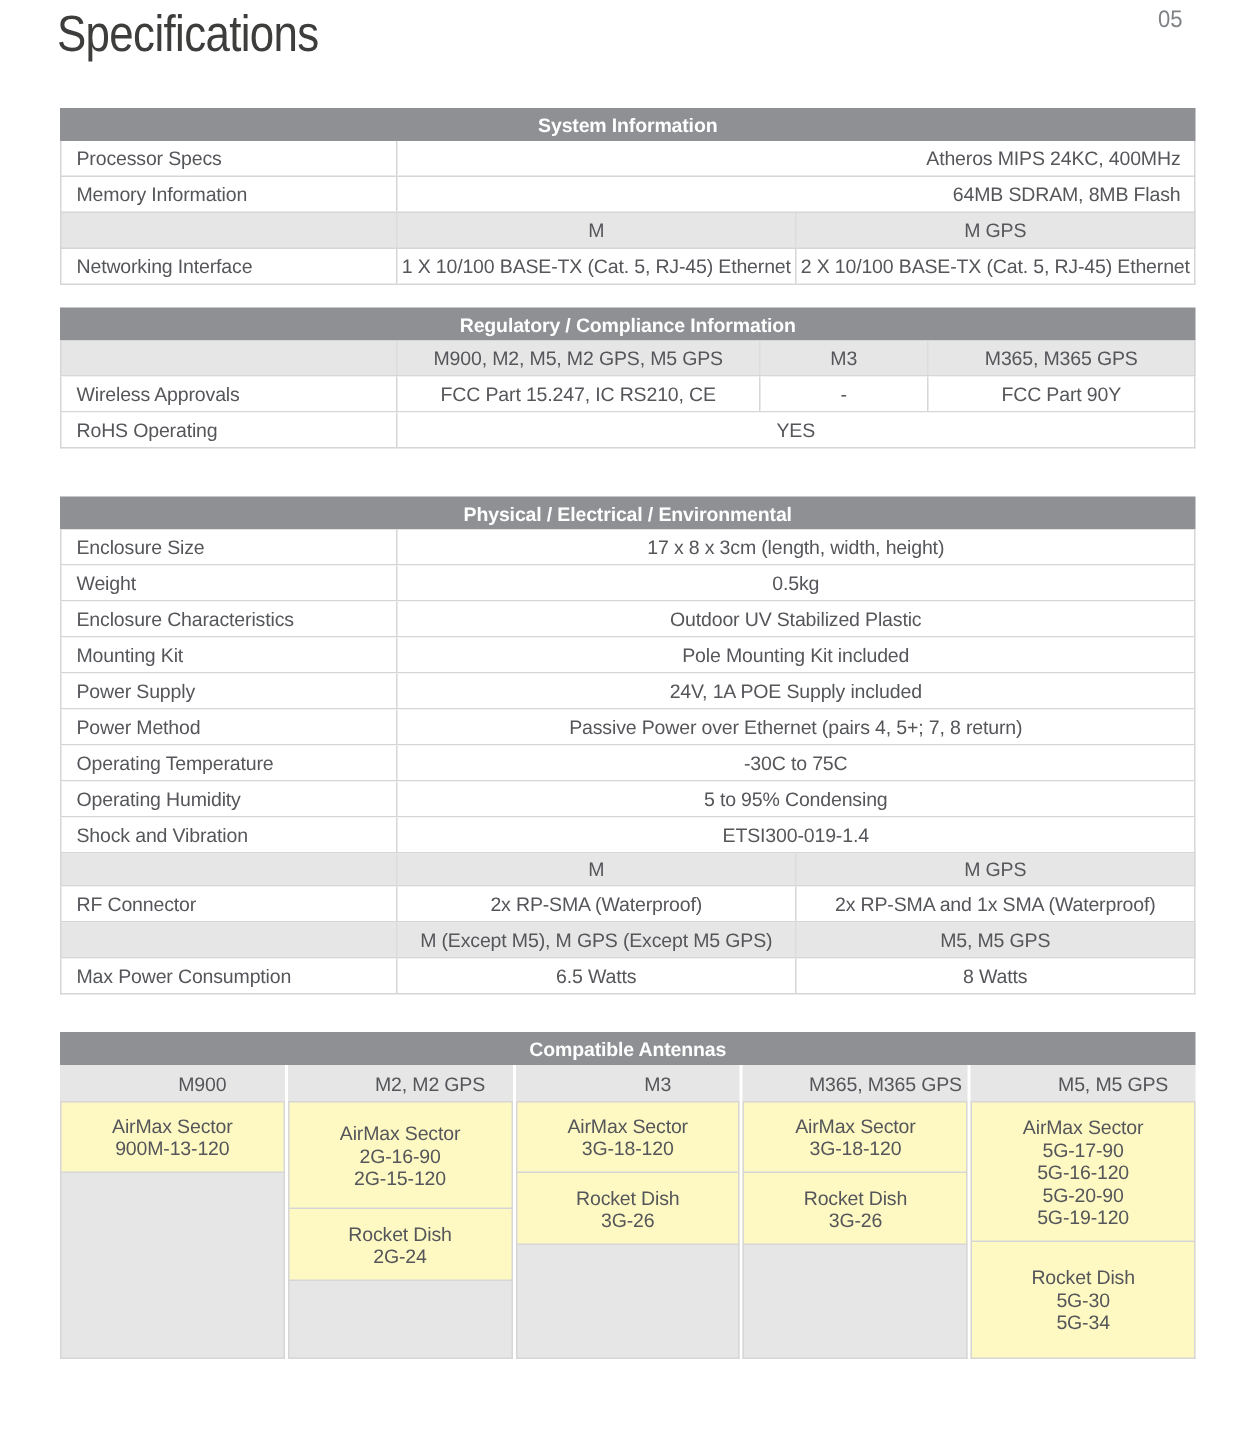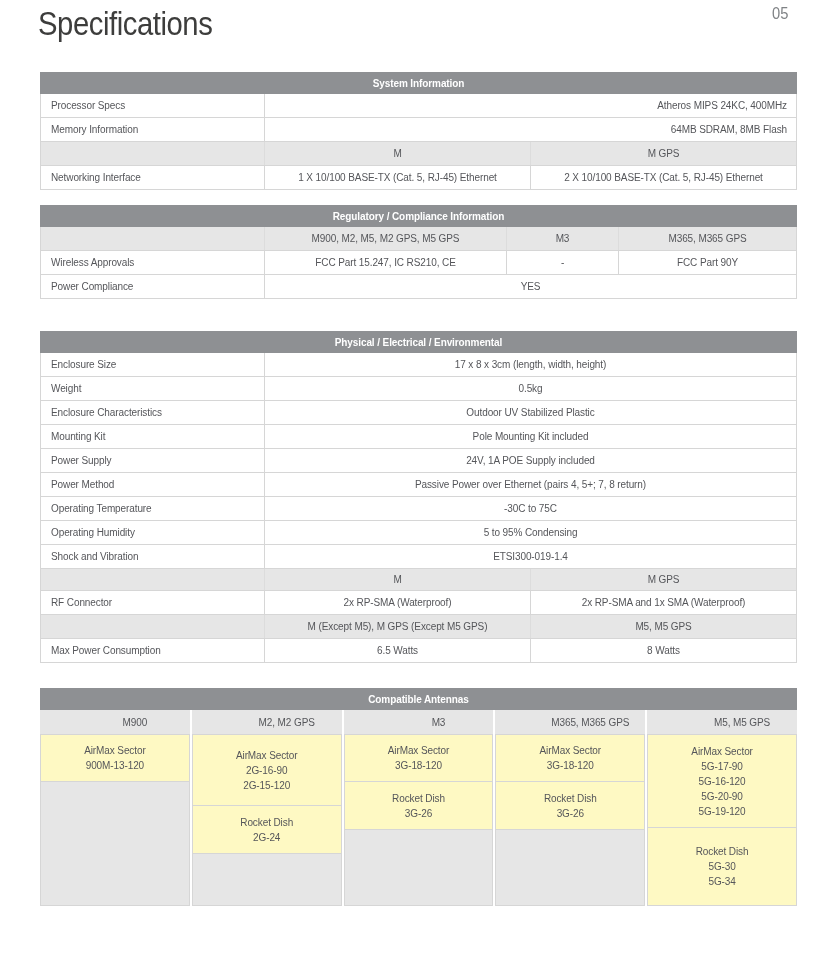--- a/index.html
+++ b/index.html
@@ -19,21 +19,21 @@
     letter-spacing: -0.5px;
     transform: scaleX(0.86); transform-origin: left top;
     white-space: nowrap;
   }
   .page-num {
     position: absolute; left: 772px; top: 5px;
     font-size: 16px; color: #7f8285;
     transform: scaleX(0.92); transform-origin: left top;
   }
 
-  .spec-table { position: absolute; left: 40px; width: 757px; font-size: 10px; letter-spacing: -0.1px; }
+  .spec-table { position: absolute; left: 40px; width: 757px; font-size: 13px; letter-spacing: -0.1px; }
   .tbl-header {
     height: 22px; background: #8e9093; color: #ffffff;
     font-weight: bold;
     display: flex; align-items: center; justify-content: center;
   }
   .row {
     display: flex; height: 24px; background: #ffffff;
     border-left: 1px solid #d6d6d6; border-right: 1px solid #d6d6d6; border-bottom: 1px solid #d6d6d6;
   }
   .row.h22 { height: 22px; }
@@ -104,21 +104,21 @@
       <div class="c r2">M3</div>
       <div class="c grow center">M365, M365 GPS</div>
     </div>
     <div class="row">
       <div class="c label">Wireless Approvals</div>
       <div class="c r1">FCC Part 15.247, IC RS210, CE</div>
       <div class="c r2">-</div>
       <div class="c grow center">FCC Part 90Y</div>
     </div>
     <div class="row">
-      <div class="c label">Power Compliance</div>
+      <div class="c label">RoHS Operating</div>
       <div class="c grow center">YES</div>
     </div>
   </div>
 
   <div class="spec-table" style="top:331px">
     <div class="tbl-header">Physical / Electrical / Environmental</div>
     <div class="row">
       <div class="c label">Enclosure Size</div>
       <div class="c grow center">17 x 8 x 3cm (length, width, height)</div>
     </div>

